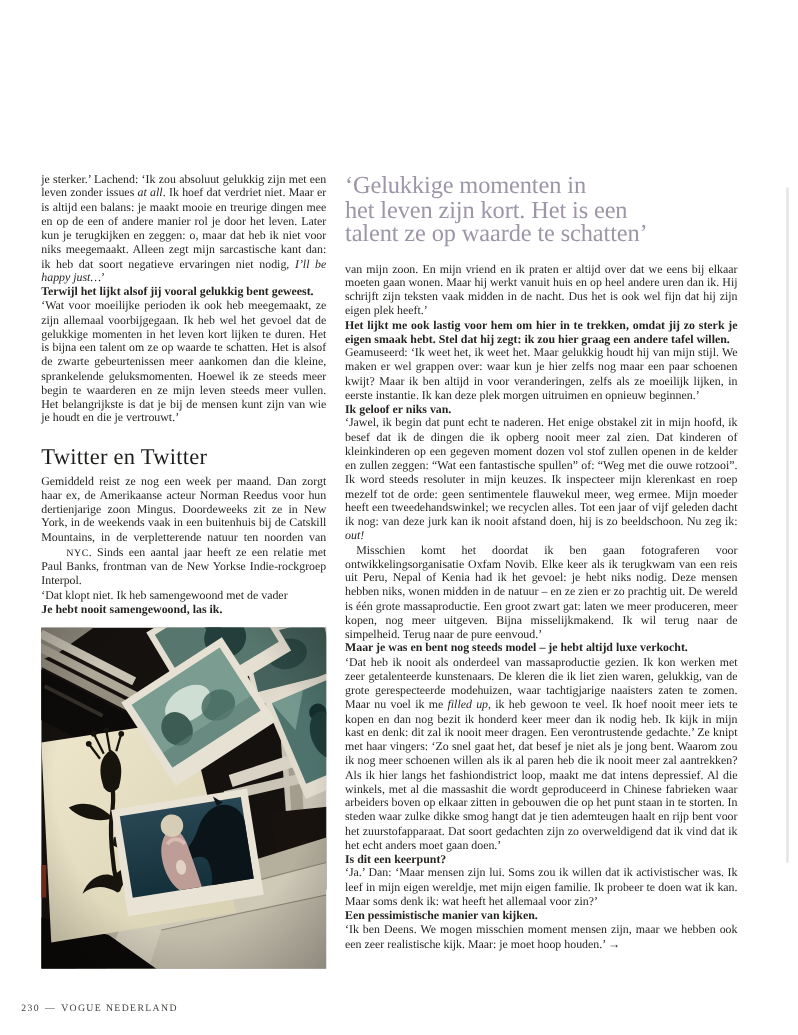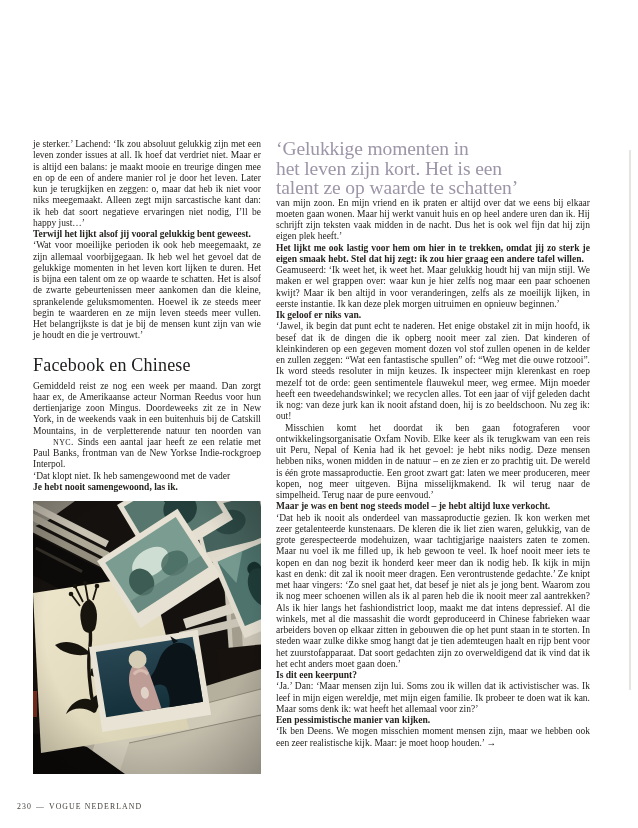--- a/index.html
+++ b/index.html
@@ -9,31 +9,31 @@
     font-family:"Liberation Serif","DejaVu Serif",serif; color:#262421; overflow:hidden;
   }
   .col-left  { position:absolute; left:33px;  top:139px; width:228px; }
   .col-right { position:absolute; left:276px; top:139px; width:314px; }
 
   .body-text p.para {
     font-size:9.5px; line-height:11.25px; text-align:justify; color:#262421;
   }
   .body-text p.q   { font-weight:bold; }
   .body-text p.ind { text-indent:9px; }
-  .it { }
+  .it { font-style:italic; }
   .sc { font-size:8px; letter-spacing:.4px;padding-left:20px; }
 
   h2.section-heading {
     font-size:18px; font-weight:normal; color:#1e1c1a;
     margin:13px 0 5px 0; letter-spacing:.2px;
   }
 
   .pull-quote {
     font-size:19.5px; line-height:19.5px; color:#9d95a8;
-    letter-spacing:-.1px;
+    margin-bottom:13px; letter-spacing:-.1px;
   }
 
   .photo-fig { display:block; margin-top:8px; width:228px; height:273px; }
   .photo-fig svg { display:block; width:228px; height:273px; }
 
   .page-footer {
     position:absolute; left:17px; top:802px;
     font-size:7.8px; letter-spacing:1.1px; color:#45413c;
     display:flex; align-items:center; gap:4px;
   }
@@ -45,21 +45,21 @@
 </head>
 <body>
 
 <div class="page">
 
   <div class="col-left">
     <div class="body-text">
         <p class="para"><span>je sterker.’ Lachend: ‘Ik zou absoluut gelukkig zijn met een leven zonder issues </span><span class="it">at all</span><span>. Ik hoef dat verdriet niet. Maar er is altijd een balans: je maakt mooie en treurige dingen mee en op de een of andere manier rol je door het leven. Later kun je terugkijken en zeggen: o, maar dat heb ik niet voor niks meegemaakt. Alleen zegt mijn sarcastische kant dan: ik heb dat soort negatieve ervaringen niet nodig, </span><span class="it">I’ll be happy just…</span><span>’</span></p>
         <p class="para q"><span>Terwijl het lijkt alsof jij vooral gelukkig bent geweest.</span></p>
         <p class="para"><span>‘Wat voor moeilijke perioden ik ook heb meegemaakt, ze zijn allemaal voorbijgegaan. Ik heb wel het gevoel dat de gelukkige momenten in het leven kort lijken te duren. Het is bijna een talent om ze op waarde te schatten. Het is alsof de zwarte gebeurtenissen meer aankomen dan die kleine, sprankelende geluksmomenten. Hoewel ik ze steeds meer begin te waarderen en ze mijn leven steeds meer vullen. Het belangrijkste is dat je bij de mensen kunt zijn van wie je houdt en die je vertrouwt.’</span></p>
-        <h2 class="section-heading">Facebook en Chinese</h2>
+        <h2 class="section-heading">Twitter en Twitter</h2>
         <p class="para"><span>Gemiddeld reist ze nog een week per maand. Dan zorgt haar ex, de Amerikaanse acteur Norman Reedus voor hun dertienjarige zoon Mingus. Doordeweeks zit ze in New York, in de weekends vaak in een buitenhuis bij de Catskill Mountains, in de verpletterende natuur ten noorden van </span><span class="sc">NYC</span><span>. Sinds een aantal jaar heeft ze een relatie met Paul Banks, frontman van de New Yorkse Indie-rockgroep Interpol.</span></p>
         <p class="para"><span>‘Dat klopt niet. Ik heb samengewoond met de vader</span></p>
         <p class="para q"><span>Je hebt nooit samengewoond, las ik.</span></p>
       </div>
 
     <figure class="photo-fig">
       <svg viewBox="0 0 228 273" xmlns="http://www.w3.org/2000/svg">
         <defs>
           <linearGradient id="creamGrad" x1="0" y1="0" x2="1" y2="1">
             <stop offset="0" stop-color="#efe7cd"></stop>

